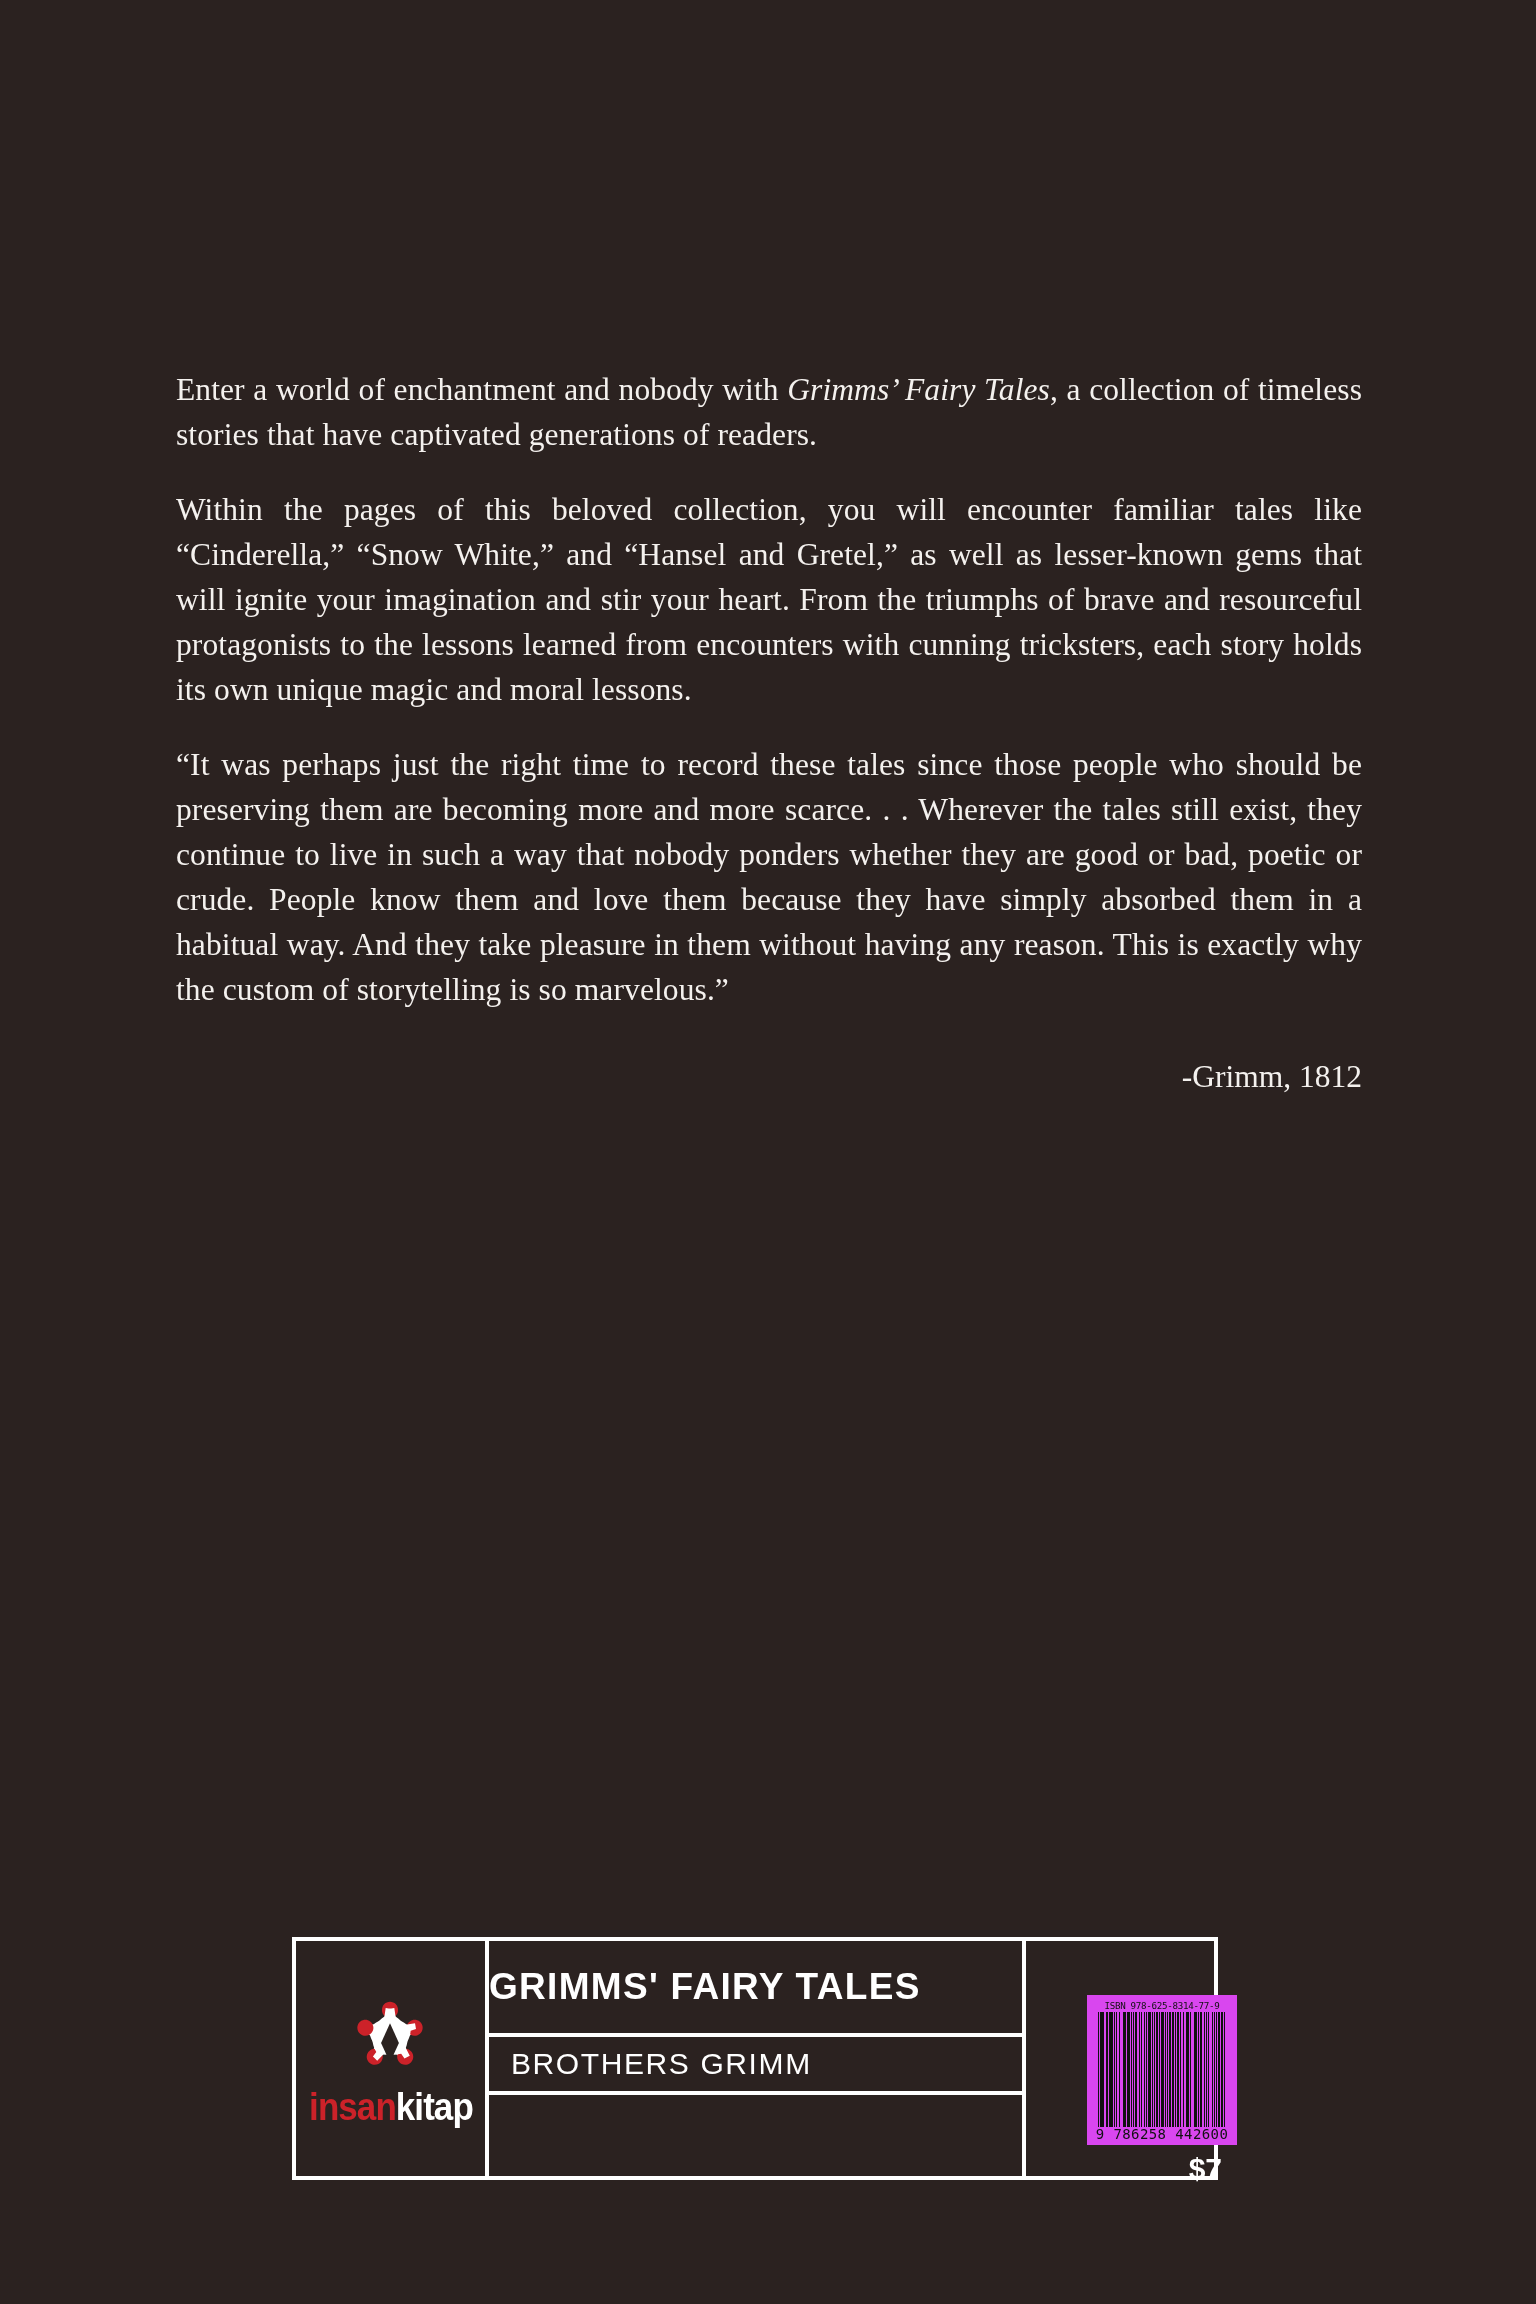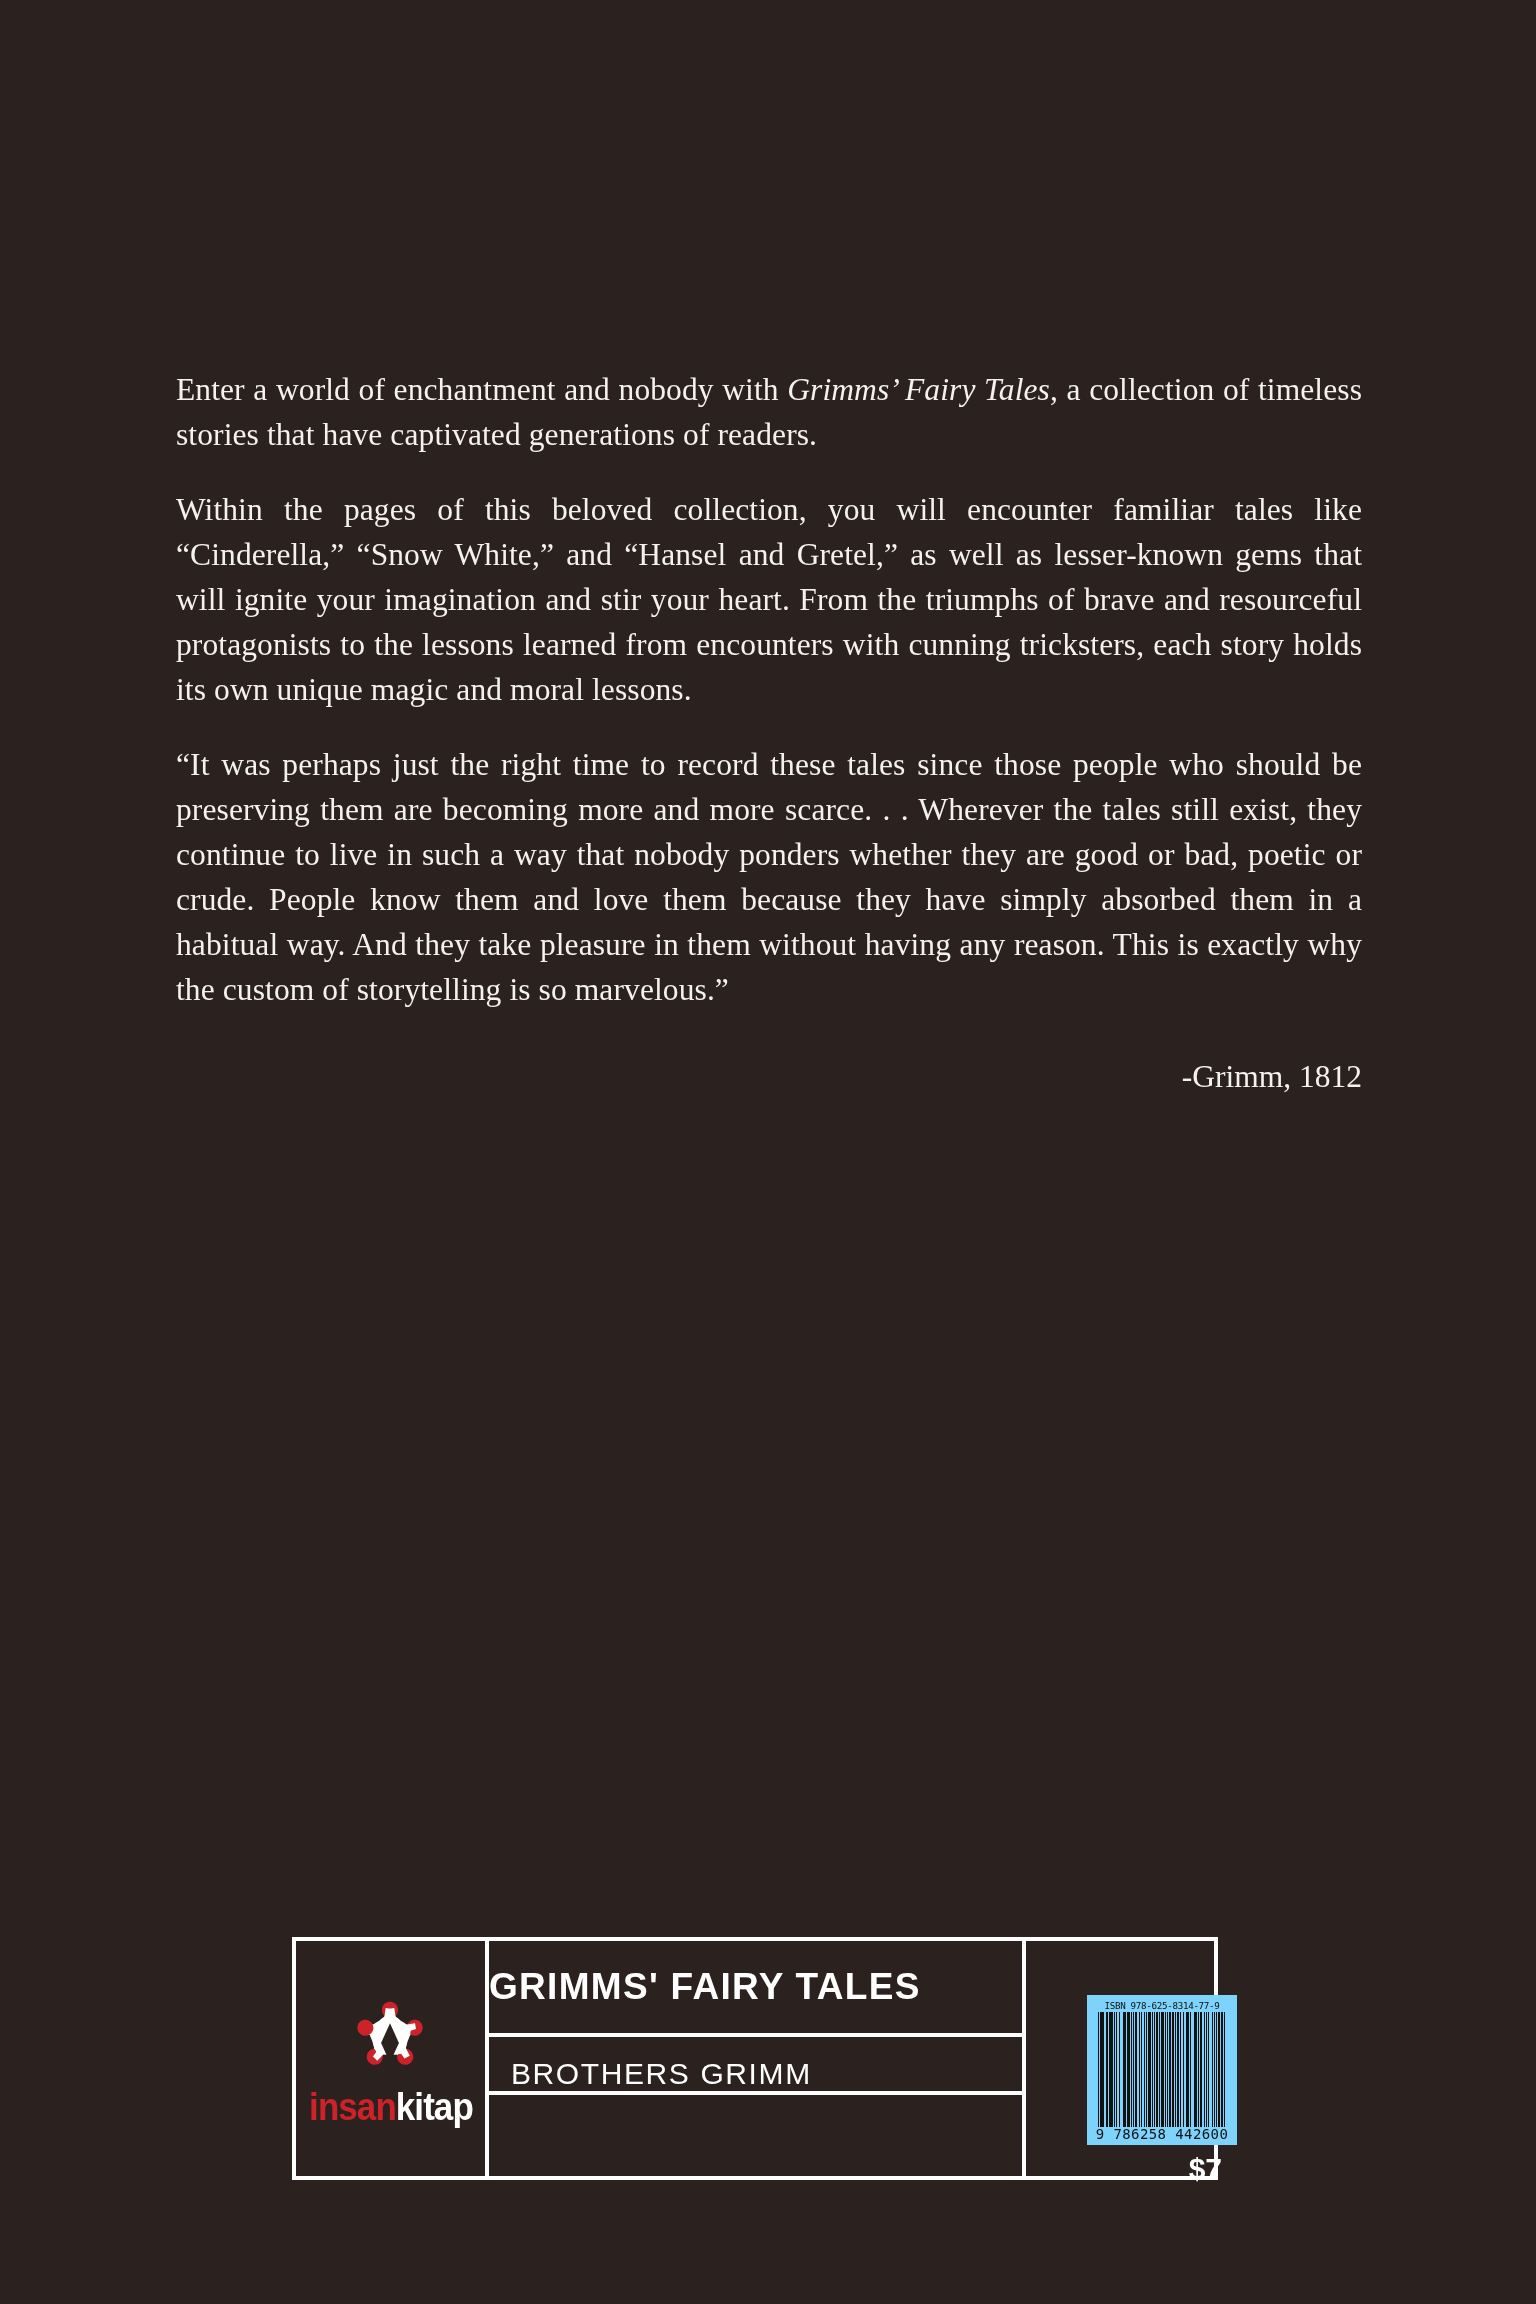--- a/index.html
+++ b/index.html
@@ -76,21 +76,21 @@
     border-bottom: 4px solid #ffffff;
     box-sizing: border-box;
     display: flex;
     align-items: center;
   }
   .panel-row-author {
     height: 58px;
     border-bottom: 4px solid #ffffff;
     box-sizing: border-box;
     display: flex;
-    align-items: flex-end;
+    align-items: center;
     padding-left: 22px;
   }
   .panel-row-blank {
     flex: 1 1 auto;
   }
   .book-title {
     font-family: "Liberation Sans", sans-serif;
     font-weight: bold;
     font-size: 37px;
     letter-spacing: 1.3px;
@@ -132,21 +132,21 @@
   .logo-text .t-insan { color: #cc2229; }
   .logo-text .t-kitap { color: #ffffff; }
 
   
   .barcode-box {
     position: absolute;
     left: 1087px;
     top: 1995px;
     width: 150px;
     height: 150px;
-    background: #7dd3fc;
+    background: #d946ef;
     box-sizing: border-box;
     padding: 5px 5px 3px 5px;
     display: flex;
     flex-direction: column;
     z-index: 5;
   }
   .barcode-isbn {
     font-family: "DejaVu Sans Mono", monospace;
     font-size: 9.2px;
     color: #111111;

